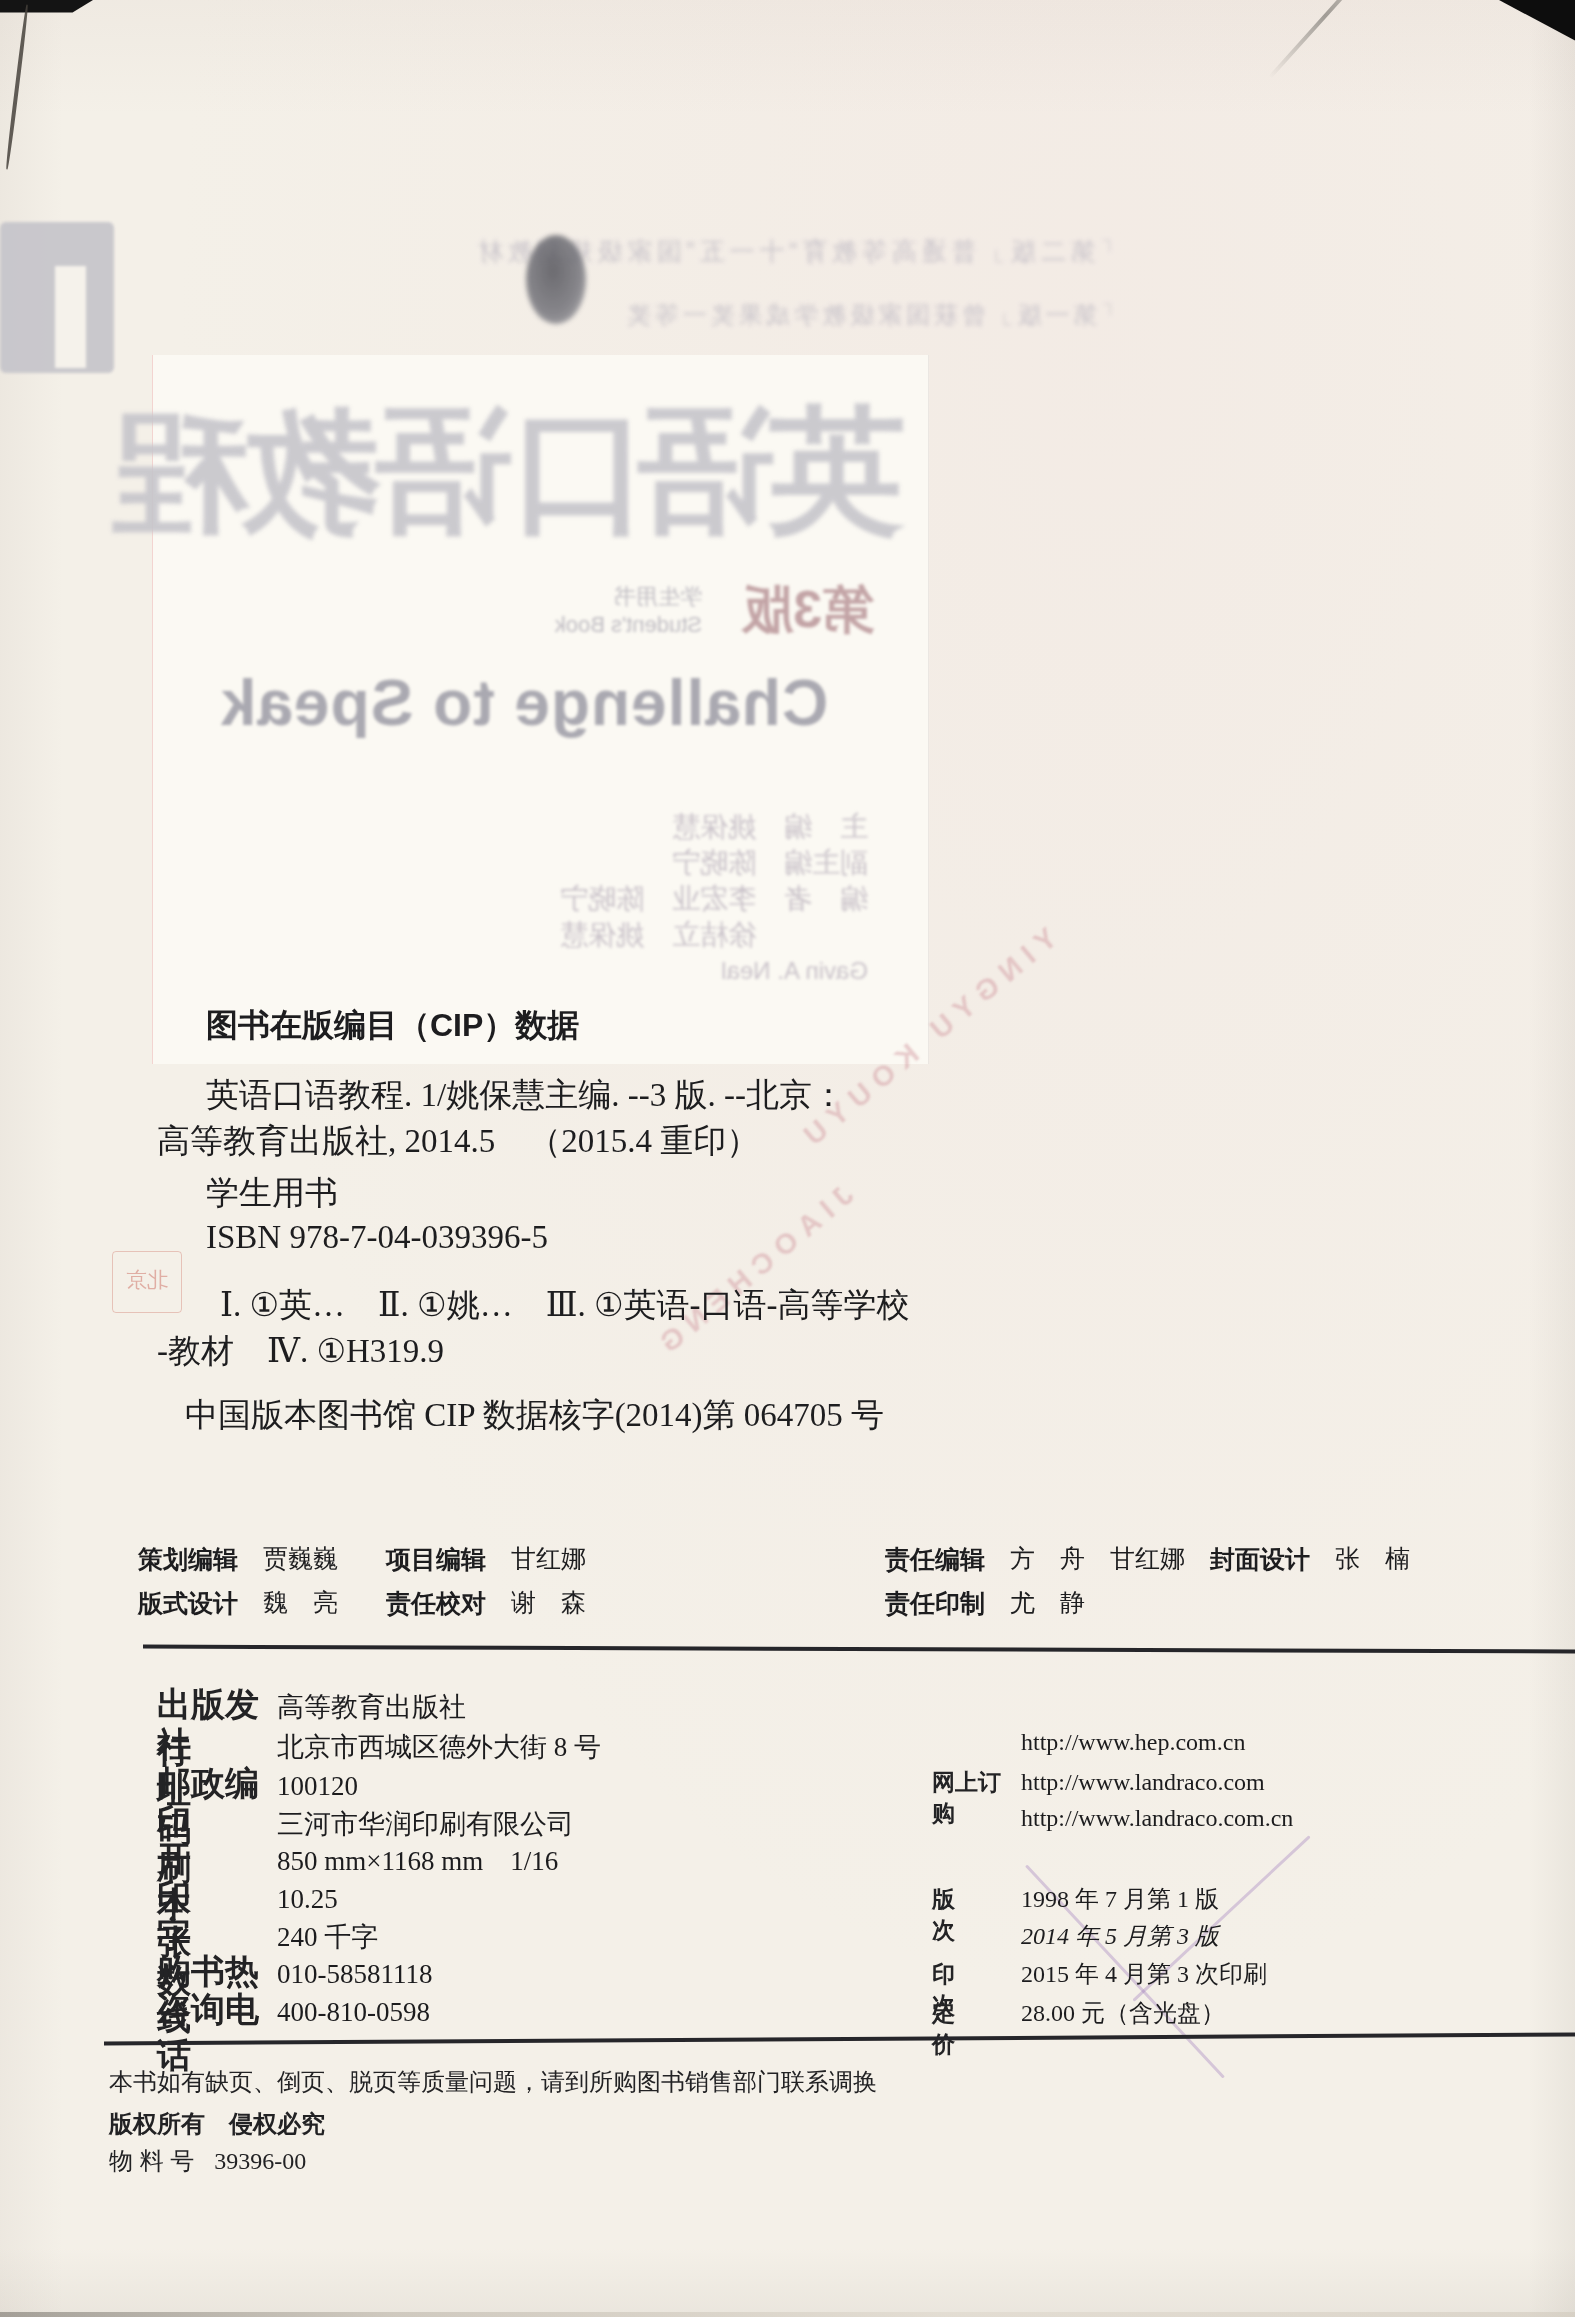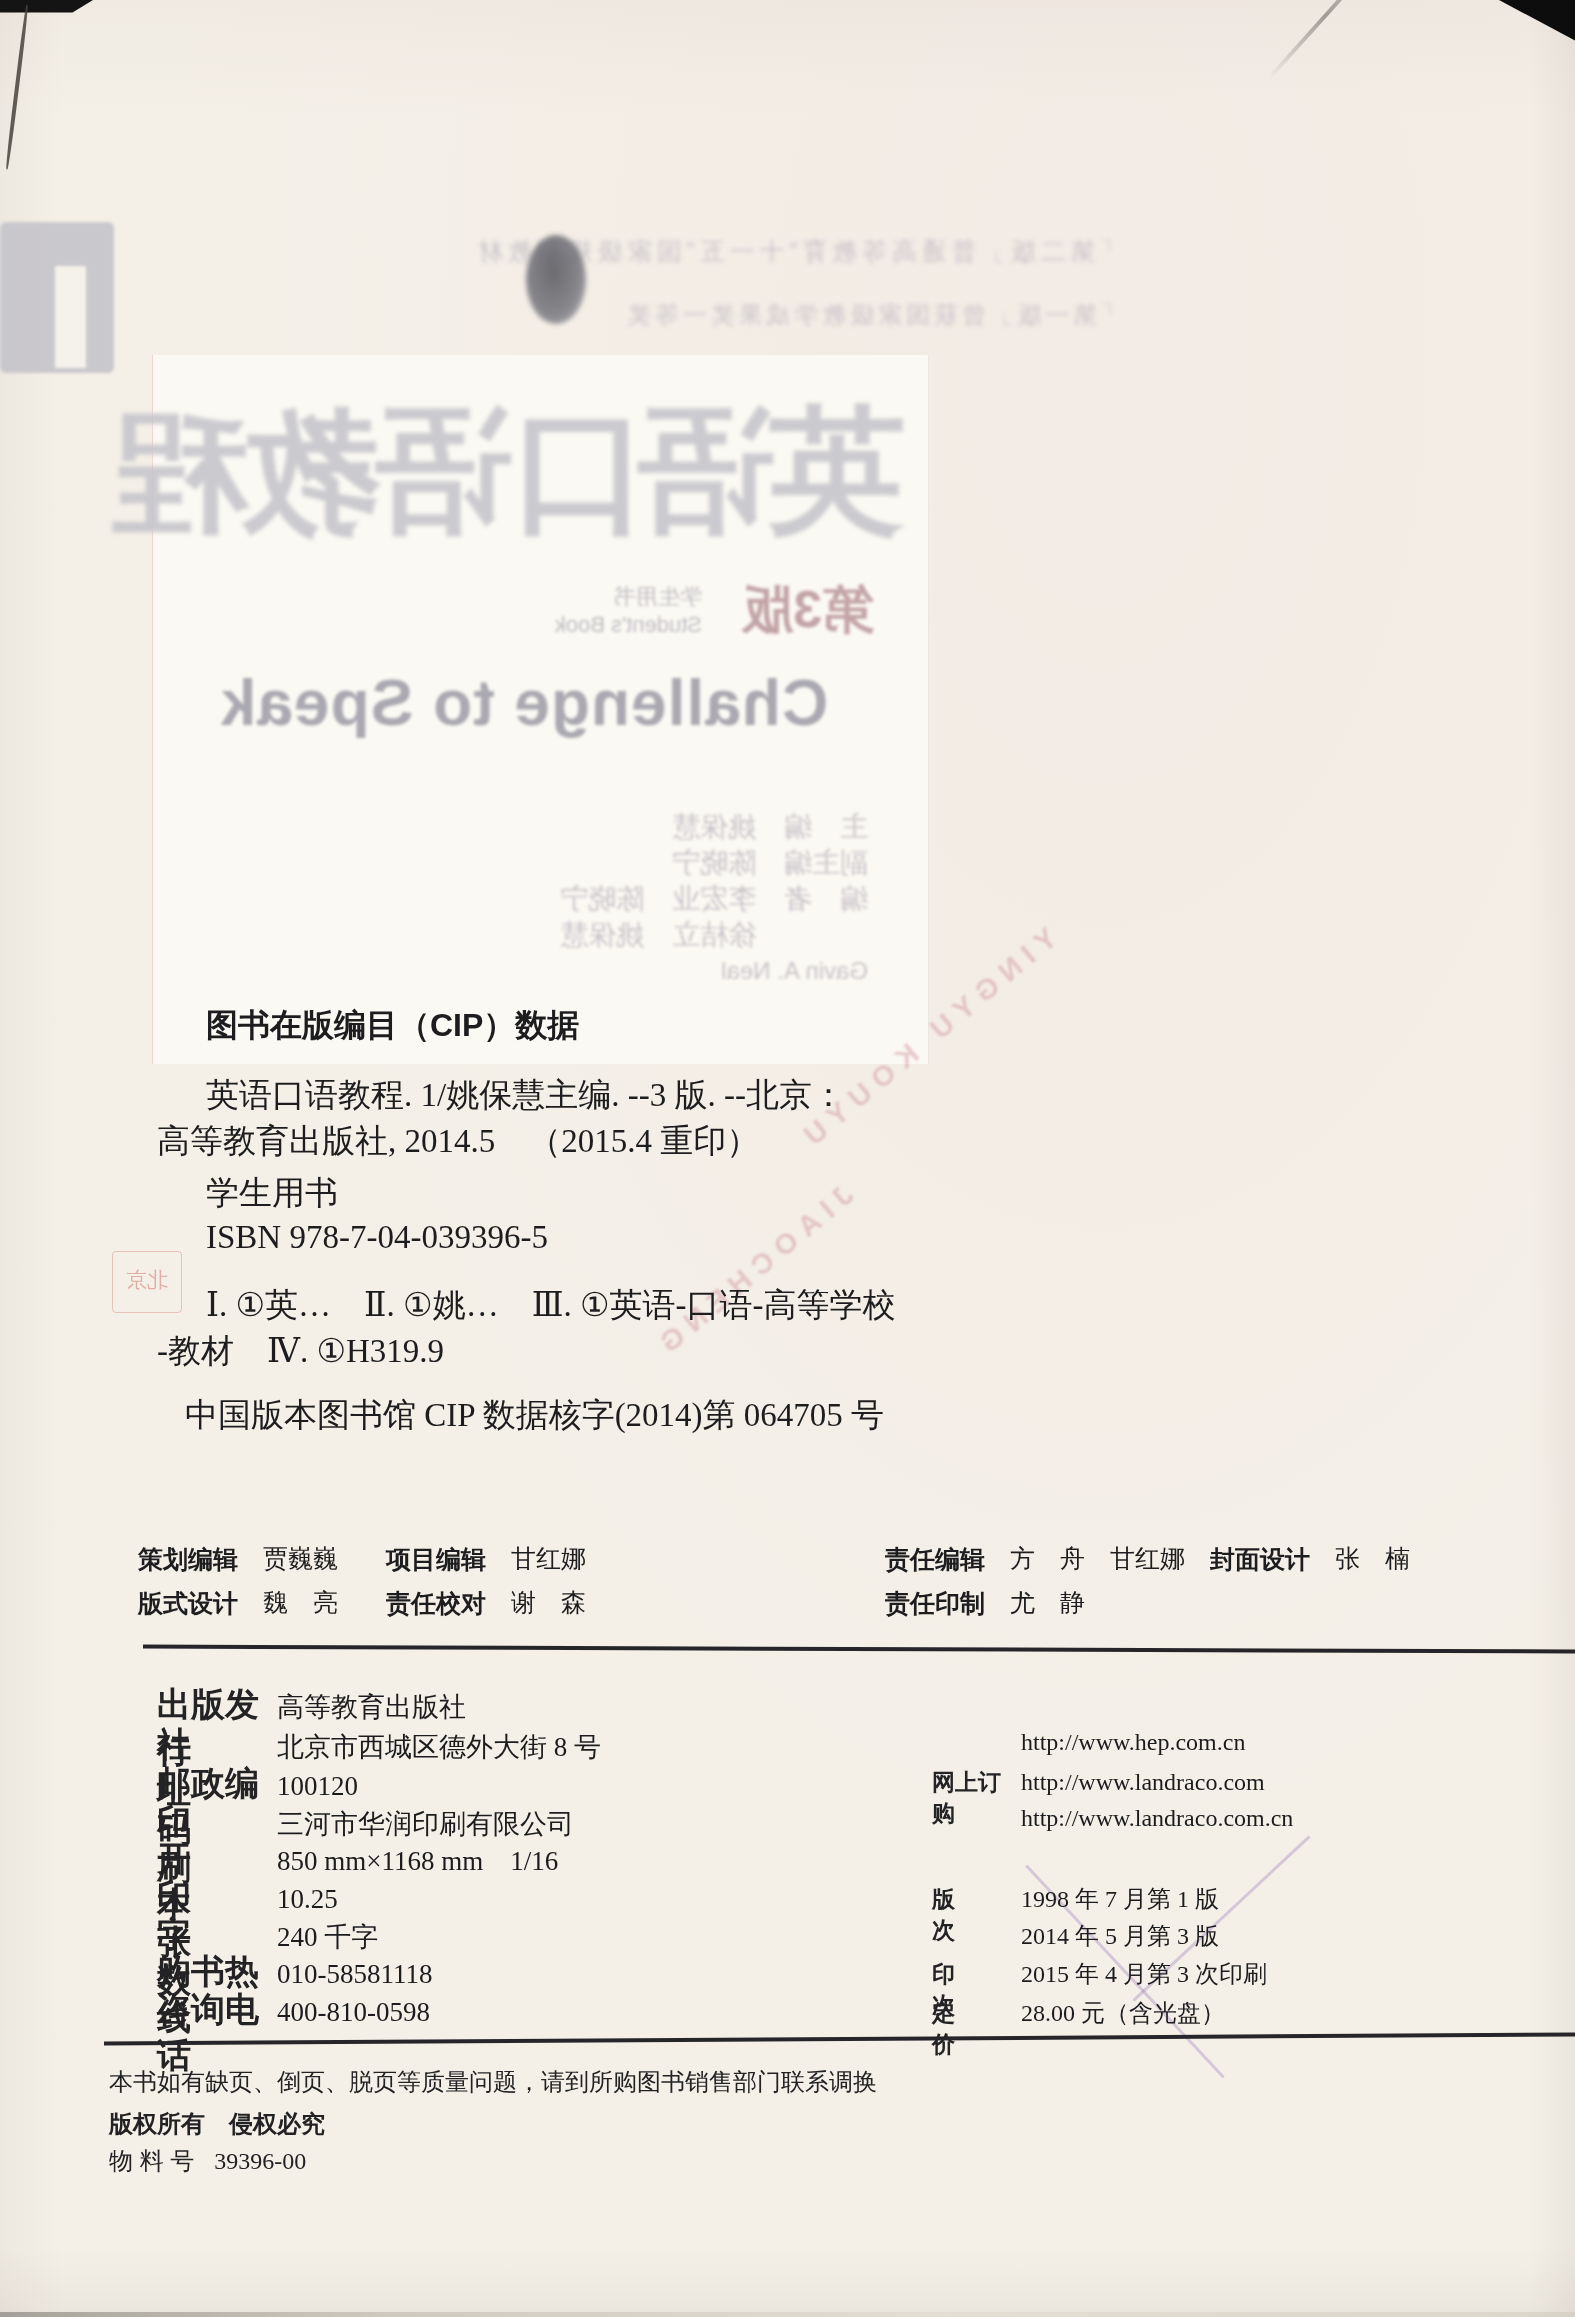--- a/index.html
+++ b/index.html
@@ -146,21 +146,21 @@
 
   <div class="purple-line" style="left:980px;top:1970px;width:290px;transform:rotate(47deg);"></div>
   <div class="purple-line" style="left:1101px;top:1917px;width:241px;transform:rotate(-43deg);"></div>
 
   <div class="abs cip-head ink sans">图书在版编目（CIP）数据</div>
 
   <div class="abs serif ink cip-line" style="left:206px;top:1076px;">英语口语教程. 1/姚保慧主编. --3 版. --北京：</div>
   <div class="abs serif ink cip-line" style="left:157px;top:1122px;">高等教育出版社, 2014.5　（2015.4 重印）</div>
   <div class="abs serif ink cip-line" style="left:206px;top:1174px;">学生用书</div>
   <div class="abs serif ink cip-line" style="left:206px;top:1218px;">ISBN 978-7-04-039396-5</div>
-  <div class="abs serif ink cip-line" style="left:206px;top:1286px;">Ⅰ. ①英…　Ⅱ. ①姚…　Ⅲ. ①英语-口语-高等学校</div>
+  <div class="abs serif ink cip-line" style="left:220px;top:1286px;">Ⅰ. ①英…　Ⅱ. ①姚…　Ⅲ. ①英语-口语-高等学校</div>
   <div class="abs serif ink cip-line" style="left:157px;top:1332px;">-教材　Ⅳ. ①H319.9</div>
   <div class="abs serif ink cip-line" style="left:185px;top:1396px;">中国版本图书馆 CIP 数据核字(2014)第 064705 号</div>
 
   <div class="staff-col ink" style="left:138px;top:1537px;">
     <div class="staff-row">
         <span class="lbl">策划编辑</span>
         <span class="val">贾巍巍</span>
       </div>
     <div class="staff-row">
         <span class="lbl">版式设计</span>
@@ -242,21 +242,21 @@
       <span class="val">http://www.landraco.com</span>
     </div>
   <div class="colrow colrow-r" style="left:932px;top:1805px;">
       <span class="lbl"></span>
       <span class="val">http://www.landraco.com.cn</span>
     </div>
   <div class="colrow colrow-r" style="left:932px;top:1883px;">
       <span class="lbl">版　　次</span>
       <span class="val">1998 年 7 月第 1 版</span>
     </div>
-  <div class="colrow colrow-r" style="left:932px;top:1920px;">
+  <div class="colrow colrow-r" style="left:932px;top:1920px;font-style:italic;">
       <span class="lbl"></span>
       <span class="val">2014 年 5 月第 3 版</span>
     </div>
   <div class="colrow colrow-r" style="left:932px;top:1958px;">
       <span class="lbl">印　　次</span>
       <span class="val">2015 年 4 月第 3 次印刷</span>
     </div>
   <div class="colrow colrow-r" style="left:932px;top:1997px;">
       <span class="lbl">定　　价</span>
       <span class="val">28.00 元（含光盘）</span>

